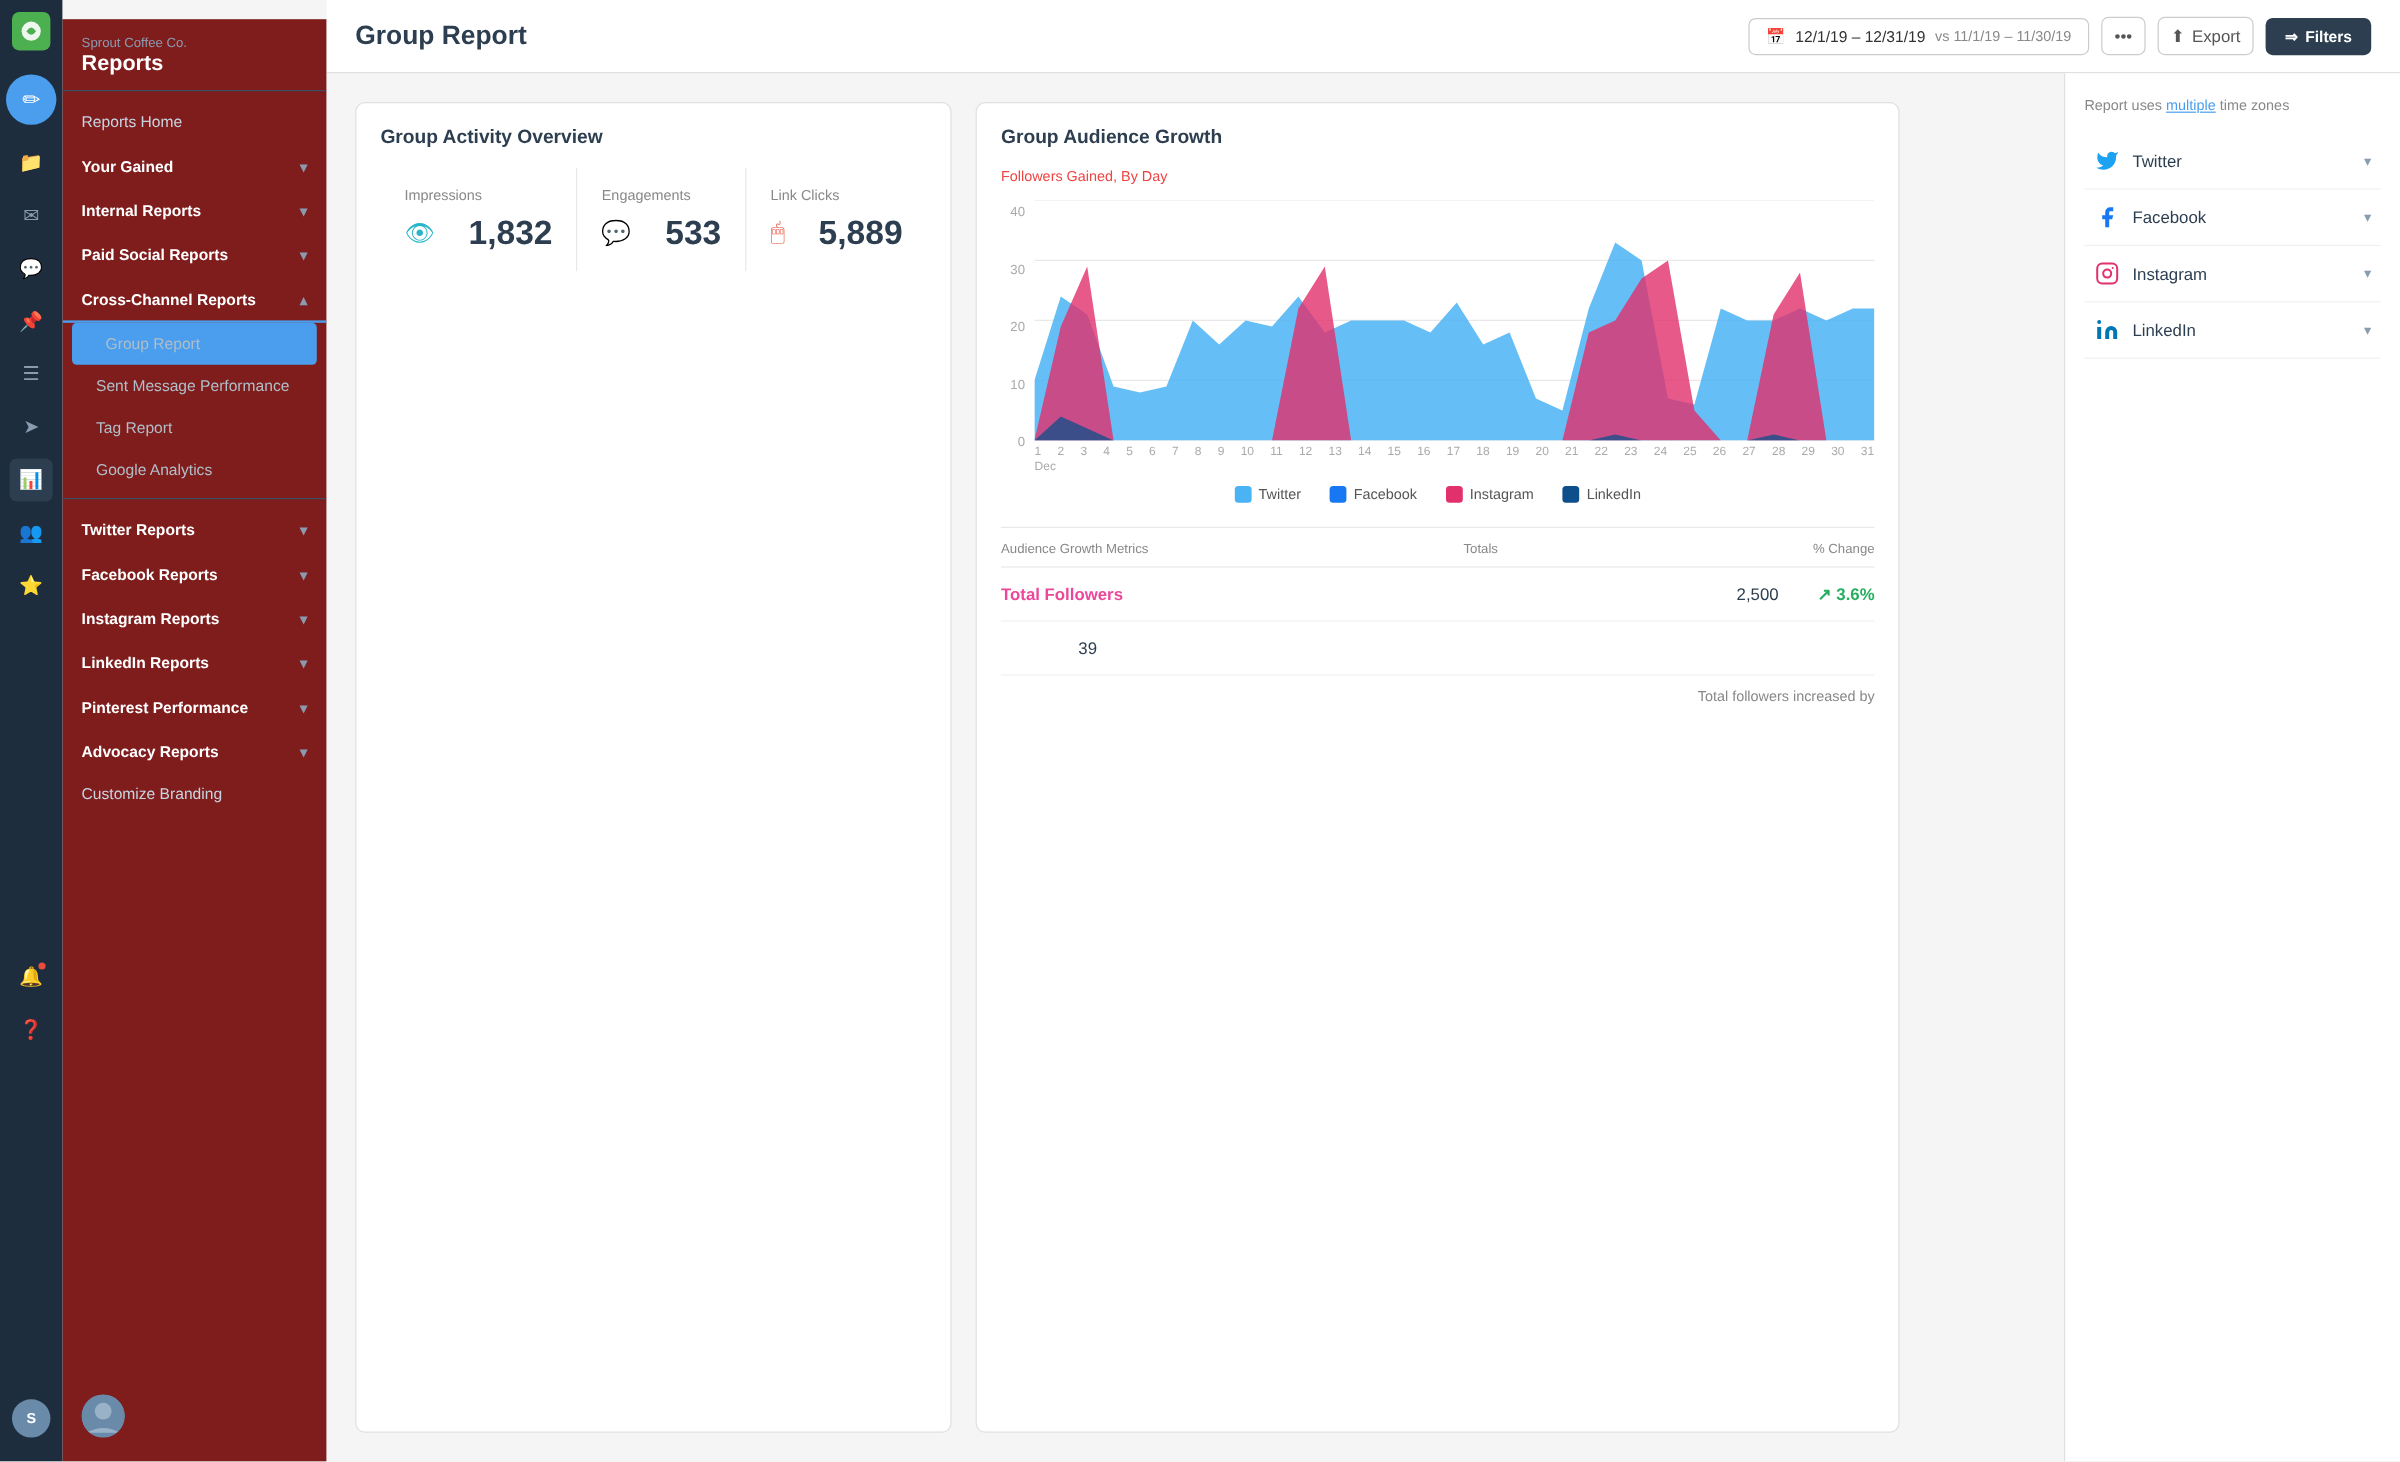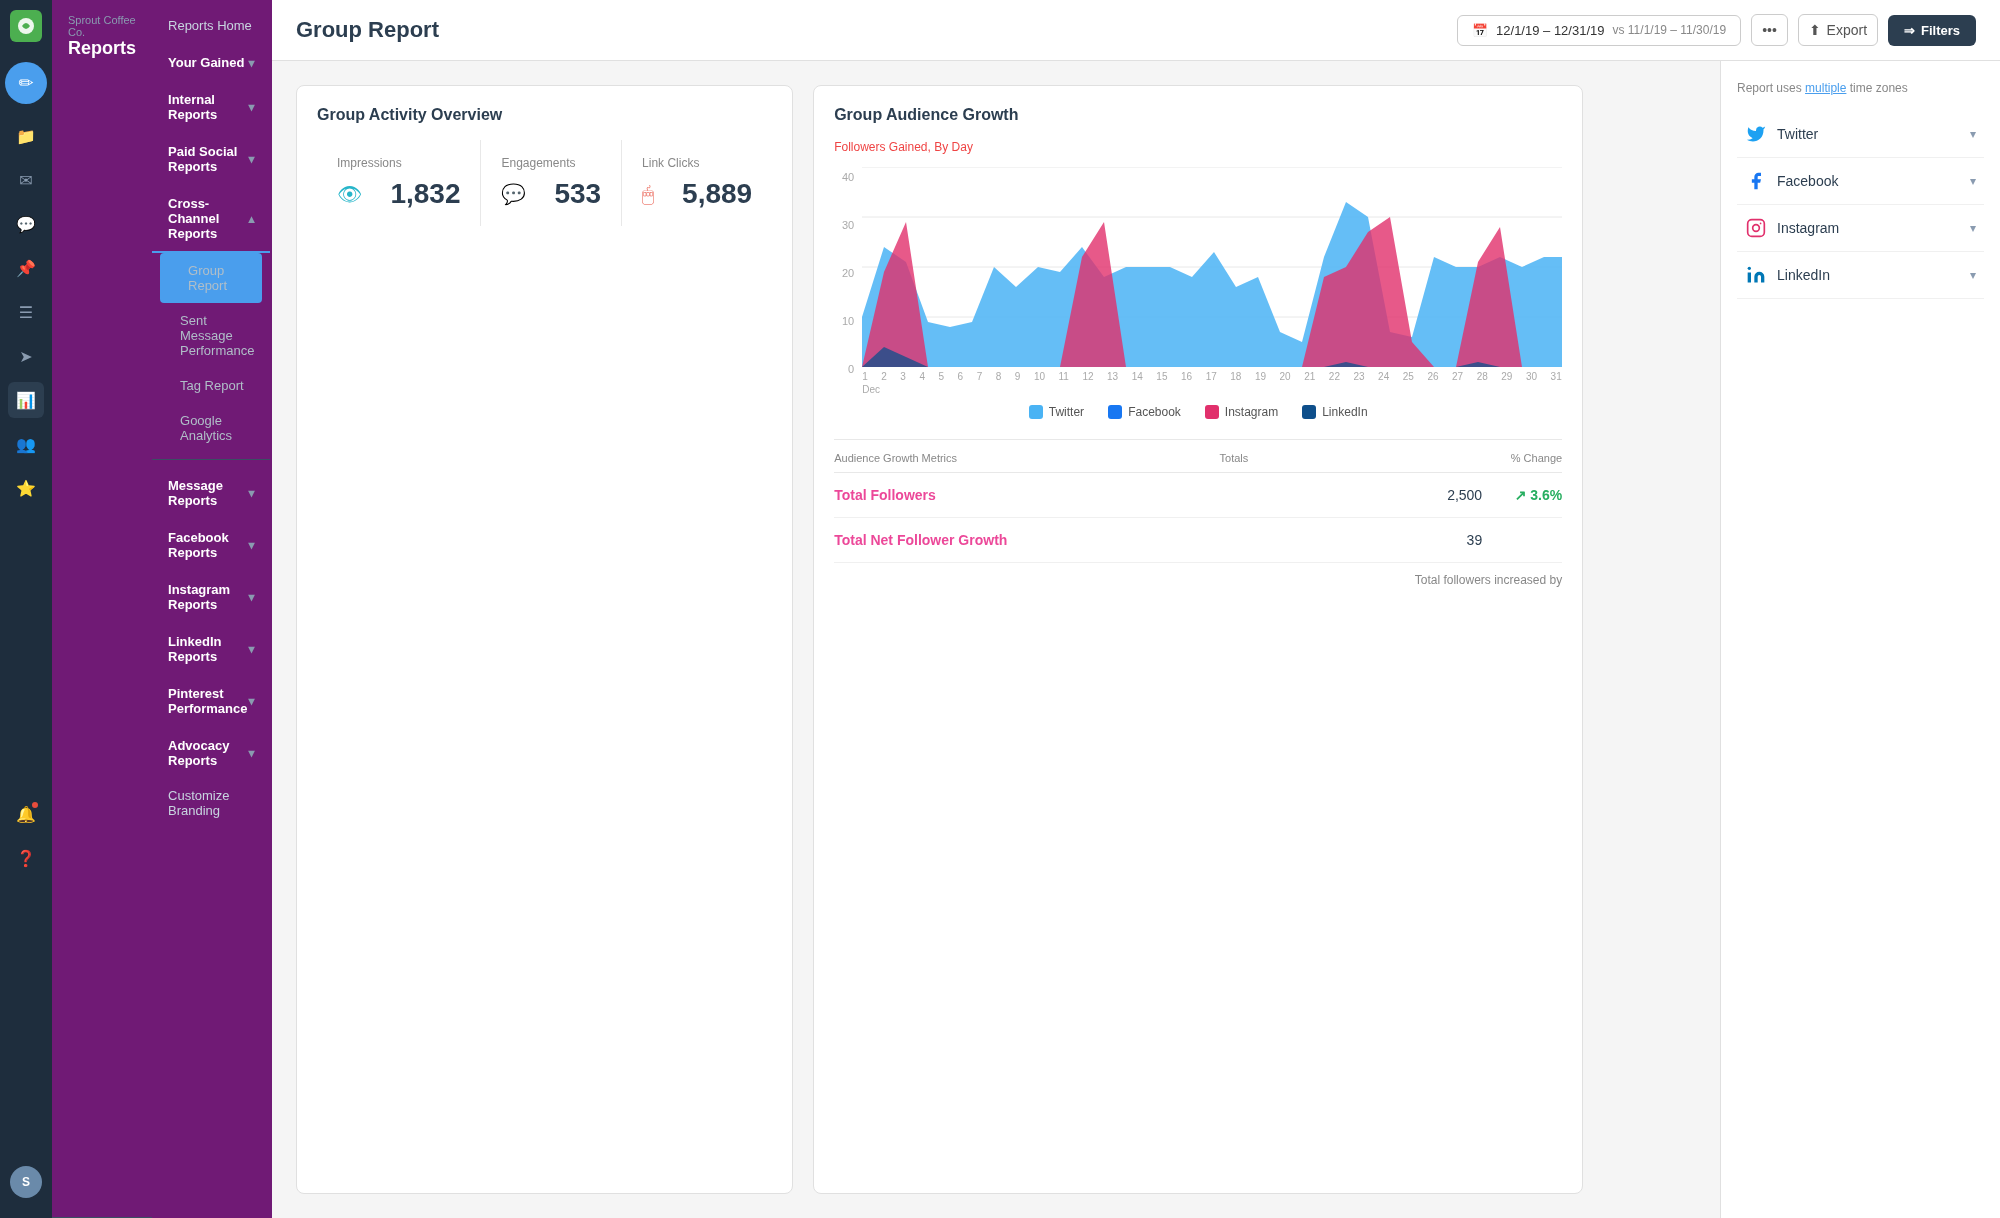--- a/index.html
+++ b/index.html
@@ -2,26 +2,27 @@
 <html><head>
   <meta charset="utf-8">
   <style>
     * { box-sizing: border-box; margin: 0; padding: 0; }
     body { font-family: -apple-system, BlinkMacSystemFont, 'Segoe UI', sans-serif; background: #f5f5f5; display: flex; height: 100vh; overflow: hidden; }
 
     
     .sidebar {
       width: 220px;
       min-width: 220px;
-      background: #701a75;
+      background: #7f1d1d;
       color: #ccc;
       display: flex;
-      flex-direction: row;
+      flex-direction: column;
       overflow-y: auto;
       z-index: 10;
+      margin-top: 16px;
     }
     .sidebar-brand {
       padding: 14px 16px 12px;
       border-bottom: 1px solid #3a4f63;
     }
     .sidebar-brand-sub {
       font-size: 11px;
       color: #8a9bb0;
     }
     .sidebar-brand-title {
@@ -355,21 +356,21 @@
       <span>Sent Message Performance</span>
     </div>
     <div class="sidebar-item sub-item">
       <span>Tag Report</span>
     </div>
     <div class="sidebar-item sub-item">
       <span>Google Analytics</span>
     </div>
     <div class="sidebar-separator"></div>
     <div class="sidebar-item section-header">
-      <span>Message Reports</span>
+      <span>Twitter Reports</span>
       <span class="chevron">▾</span>
     </div>
     <div class="sidebar-item section-header">
       <span>Facebook Reports</span>
       <span class="chevron">▾</span>
     </div>
     <div class="sidebar-item section-header">
       <span>Instagram Reports</span>
       <span class="chevron">▾</span>
     </div>
@@ -546,21 +547,20 @@
             <span>Audience Growth Metrics</span>
             <span>Totals</span>
             <span>% Change</span>
           </div>
           <div class="table-row">
             <span class="table-row-label">Total Followers</span>
             <span class="table-row-total">2,500</span>
             <span class="table-row-change" style="color:#27ae60;">↗ 3.6%</span>
           </div>
           <div class="table-row">
-            <span class="table-row-label">Total Net Follower Growth</span>
             <span class="table-row-total">39</span>
             <span class="table-row-change"></span>
           </div>
           <div style="font-size:12px; color:#888; margin-top:10px; text-align:right;">
             Total followers increased by
           </div>
         </div>
       </div>
     </div>
 

